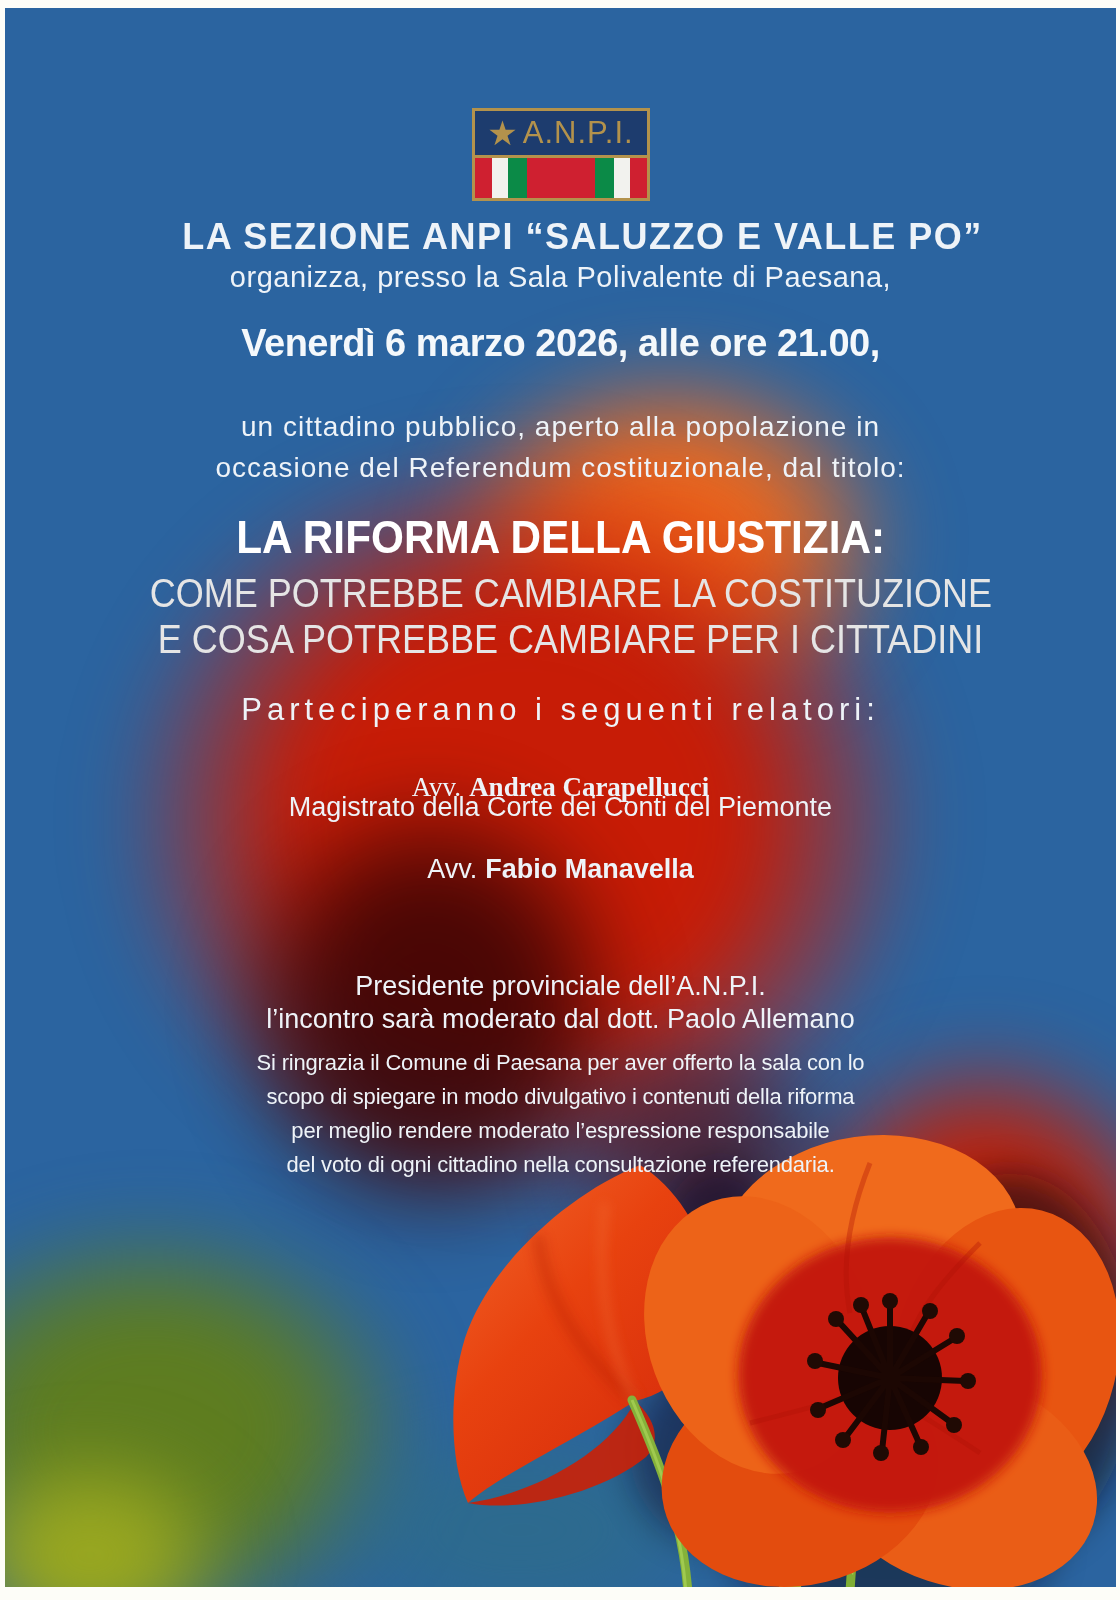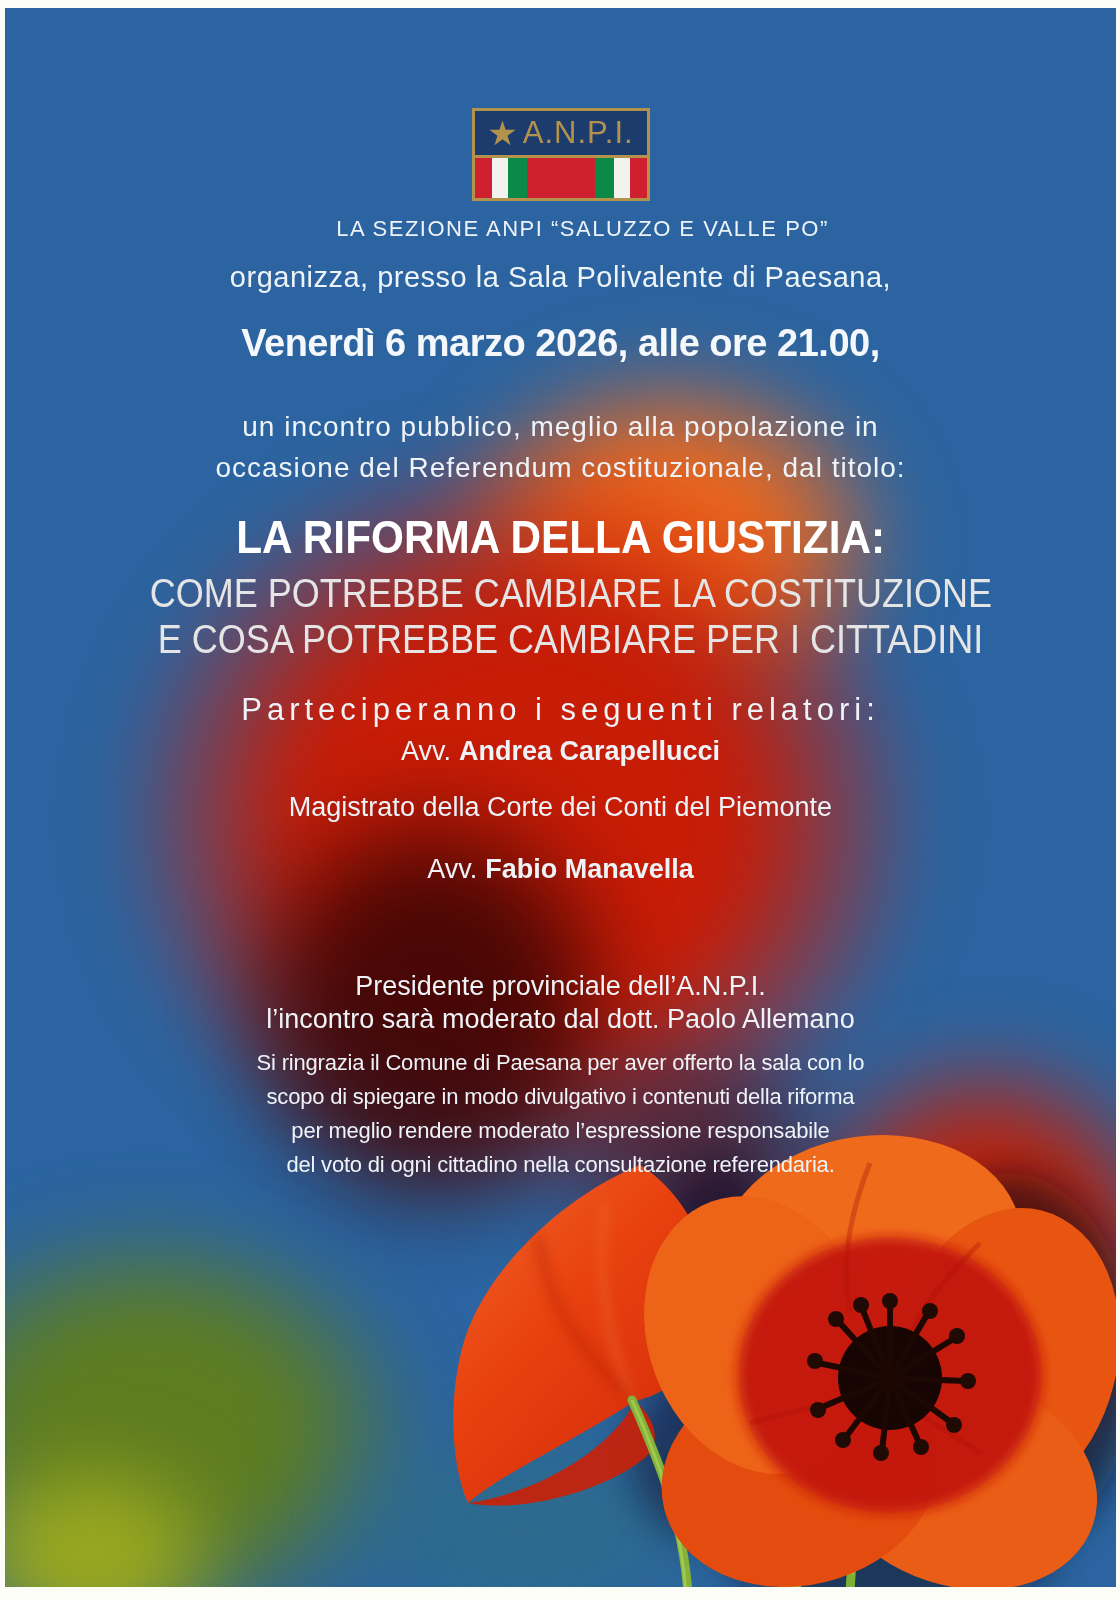--- a/index.html
+++ b/index.html
@@ -43,32 +43,32 @@
     width:172px;border:3px solid #b3924c;background:#1d3c6e;z-index:3;}
   .logo-top{height:44px;display:flex;align-items:center;justify-content:center;gap:5px;}
   .logo-star{color:#b3924c;font-size:34px;line-height:1;}
   .logo-acronym{color:#b3924c;font-size:31px;letter-spacing:1px;font-weight:400;}
   .logo-ribbon{height:40px;border-top:3px solid #b3924c;
     background:linear-gradient(90deg,
       #cf2030 0 10%, #f2f2ee 10% 19%, #0b8a47 19% 30%,
       #cf2030 30% 70%,
       #0b8a47 70% 81%, #f2f2ee 81% 90%, #cf2030 90% 100%);}
 
-  .header-1{top:208px;font-size:22px;font-weight:normal;letter-spacing:1.5px;padding-left:44px;}
+  .header-1{top:208px;font-size:36px;font-weight:bold;letter-spacing:1.5px;padding-left:44px;}
   .header-2{top:246px;font-size:29px;letter-spacing:.5px;margin-top:7px;}
   .datetime{top:314px;font-size:38px;font-weight:bold;letter-spacing:-0.5px;color:#f4f8fb;}
   .intro{top:398px;font-size:28px;letter-spacing:1px;line-height:41px;}
   .title-1{top:502px;font-size:46px;font-weight:bold;color:#ffffff;}
   .title-1 > span{display:inline-block;transform:scaleX(.92);}
   .title-23{top:562px;font-size:40px;line-height:46px;color:#e5e5e5;margin-left:20px;}
   .title-23 .cond{display:inline-block;transform:scaleX(.90);white-space:nowrap;}
   .speakers-heading{top:684px;font-size:31px;letter-spacing:5px;}
   .speaker{font-size:27px;}
   .speaker .name{font-weight:bold;margin-left:8px;}
-  .sp1{top:728px;}
+  .sp1{top:764px;font-family:Liberation Serif, serif;}
   .sp1-role{top:784px;font-size:27px;}
   .sp2{top:846px;}
   .sp3{top:906px;}
   .mod{top:962px;font-size:27px;line-height:33px;}
   .thanks{top:1038px;font-size:22px;line-height:34px;letter-spacing:-0.2px;}
 </style>
 </head>
 <body>
 
 <div class="poster">
@@ -168,21 +168,21 @@
     </div>
     <div class="logo-ribbon"></div>
   </div>
 
   <div class="txt header-1">LA SEZIONE ANPI “SALUZZO E VALLE PO”</div>
   <div class="txt header-2">organizza, presso la Sala Polivalente di Paesana,</div>
 
   <div class="txt datetime">Venerdì 6 marzo 2026, alle ore 21.00,</div>
 
   <div class="txt intro">
-    <div>un incontro pubblico, meglio alla popolazione in</div>
+    <div>un cittadino pubblico, aperto alla popolazione in</div>
     <div>occasione del Referendum costituzionale, dal titolo:</div>
   </div>
 
   <div class="txt title-1">
     <span>LA RIFORMA DELLA GIUSTIZIA:</span>
   </div>
   <div class="txt title-23">
     <div class="cond">COME POTREBBE CAMBIARE LA COSTITUZIONE</div>
     <div class="cond">E COSA POTREBBE CAMBIARE PER I CITTADINI</div>
   </div>

